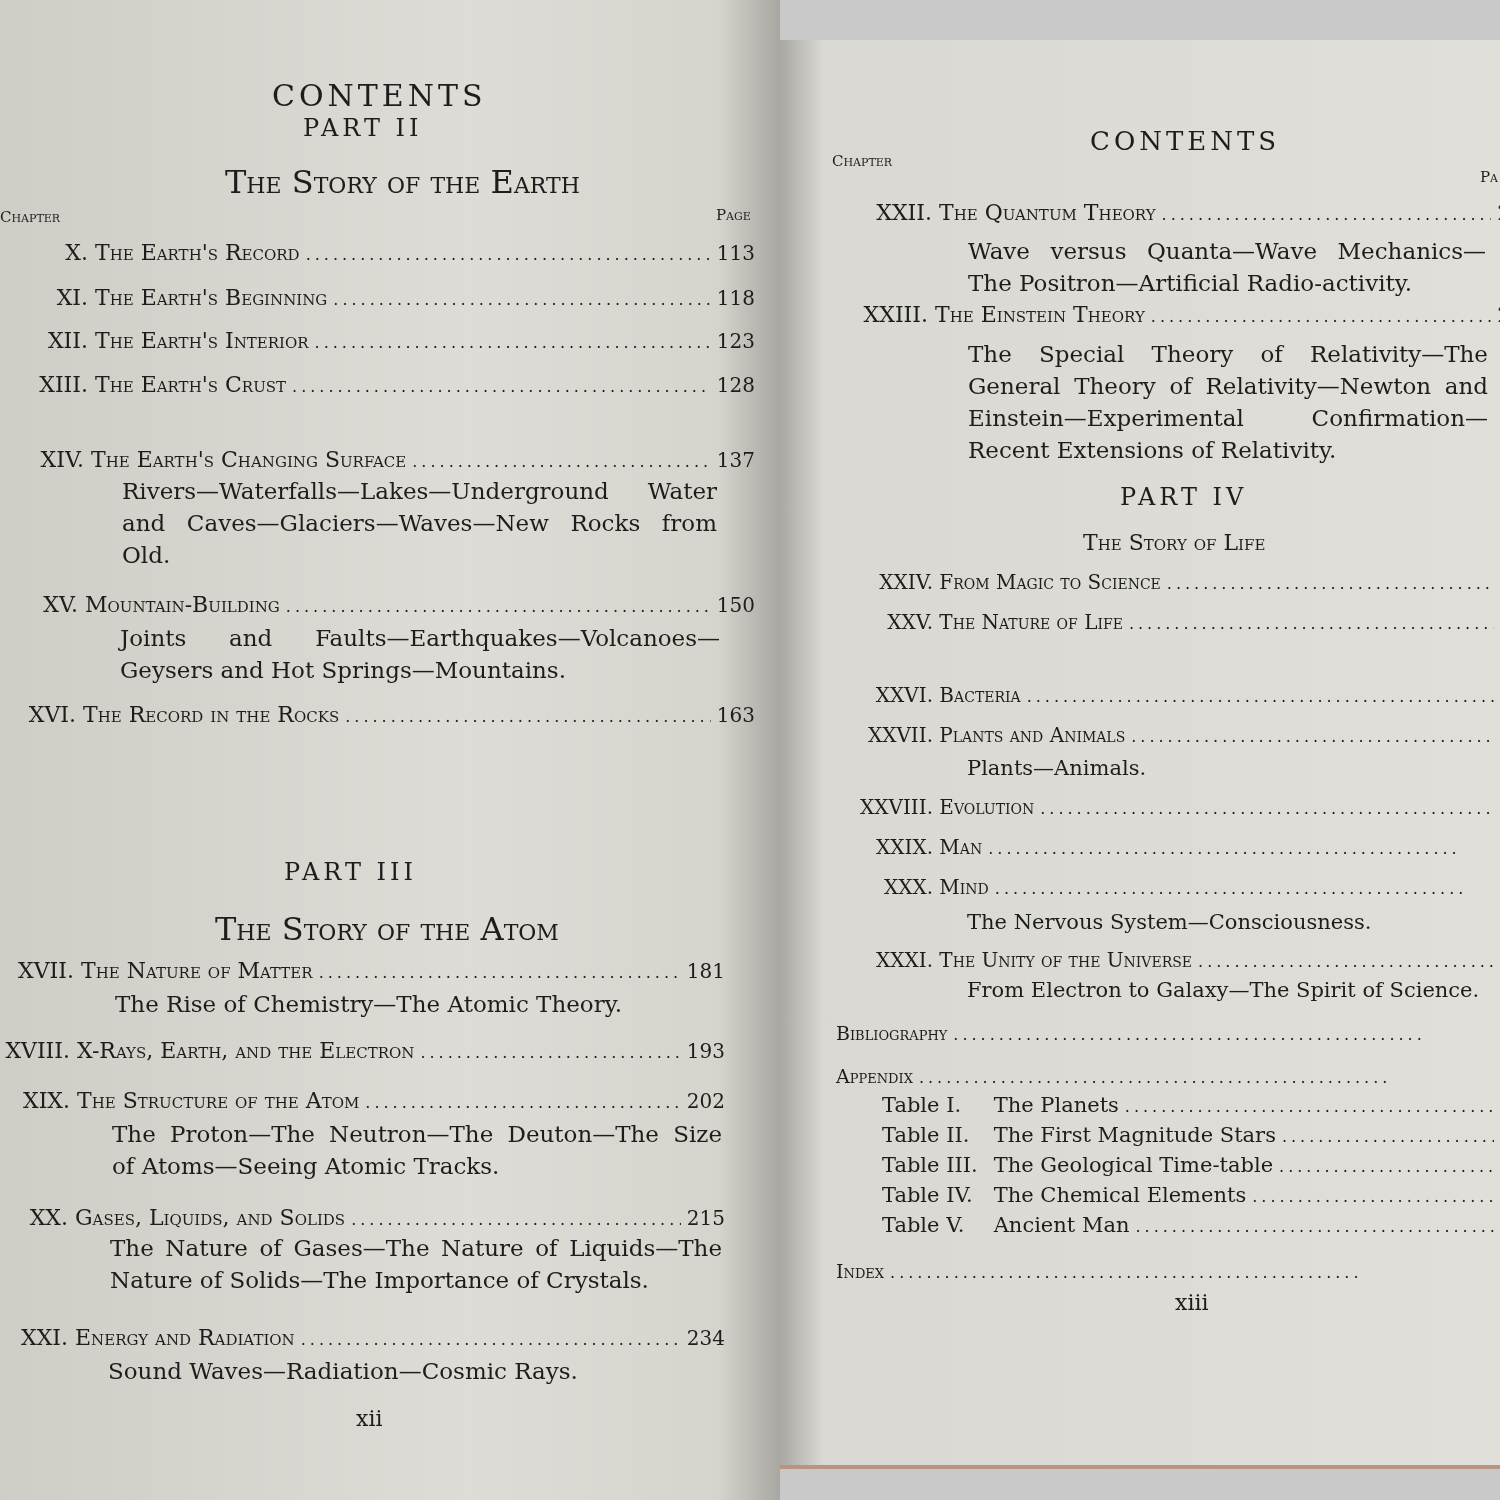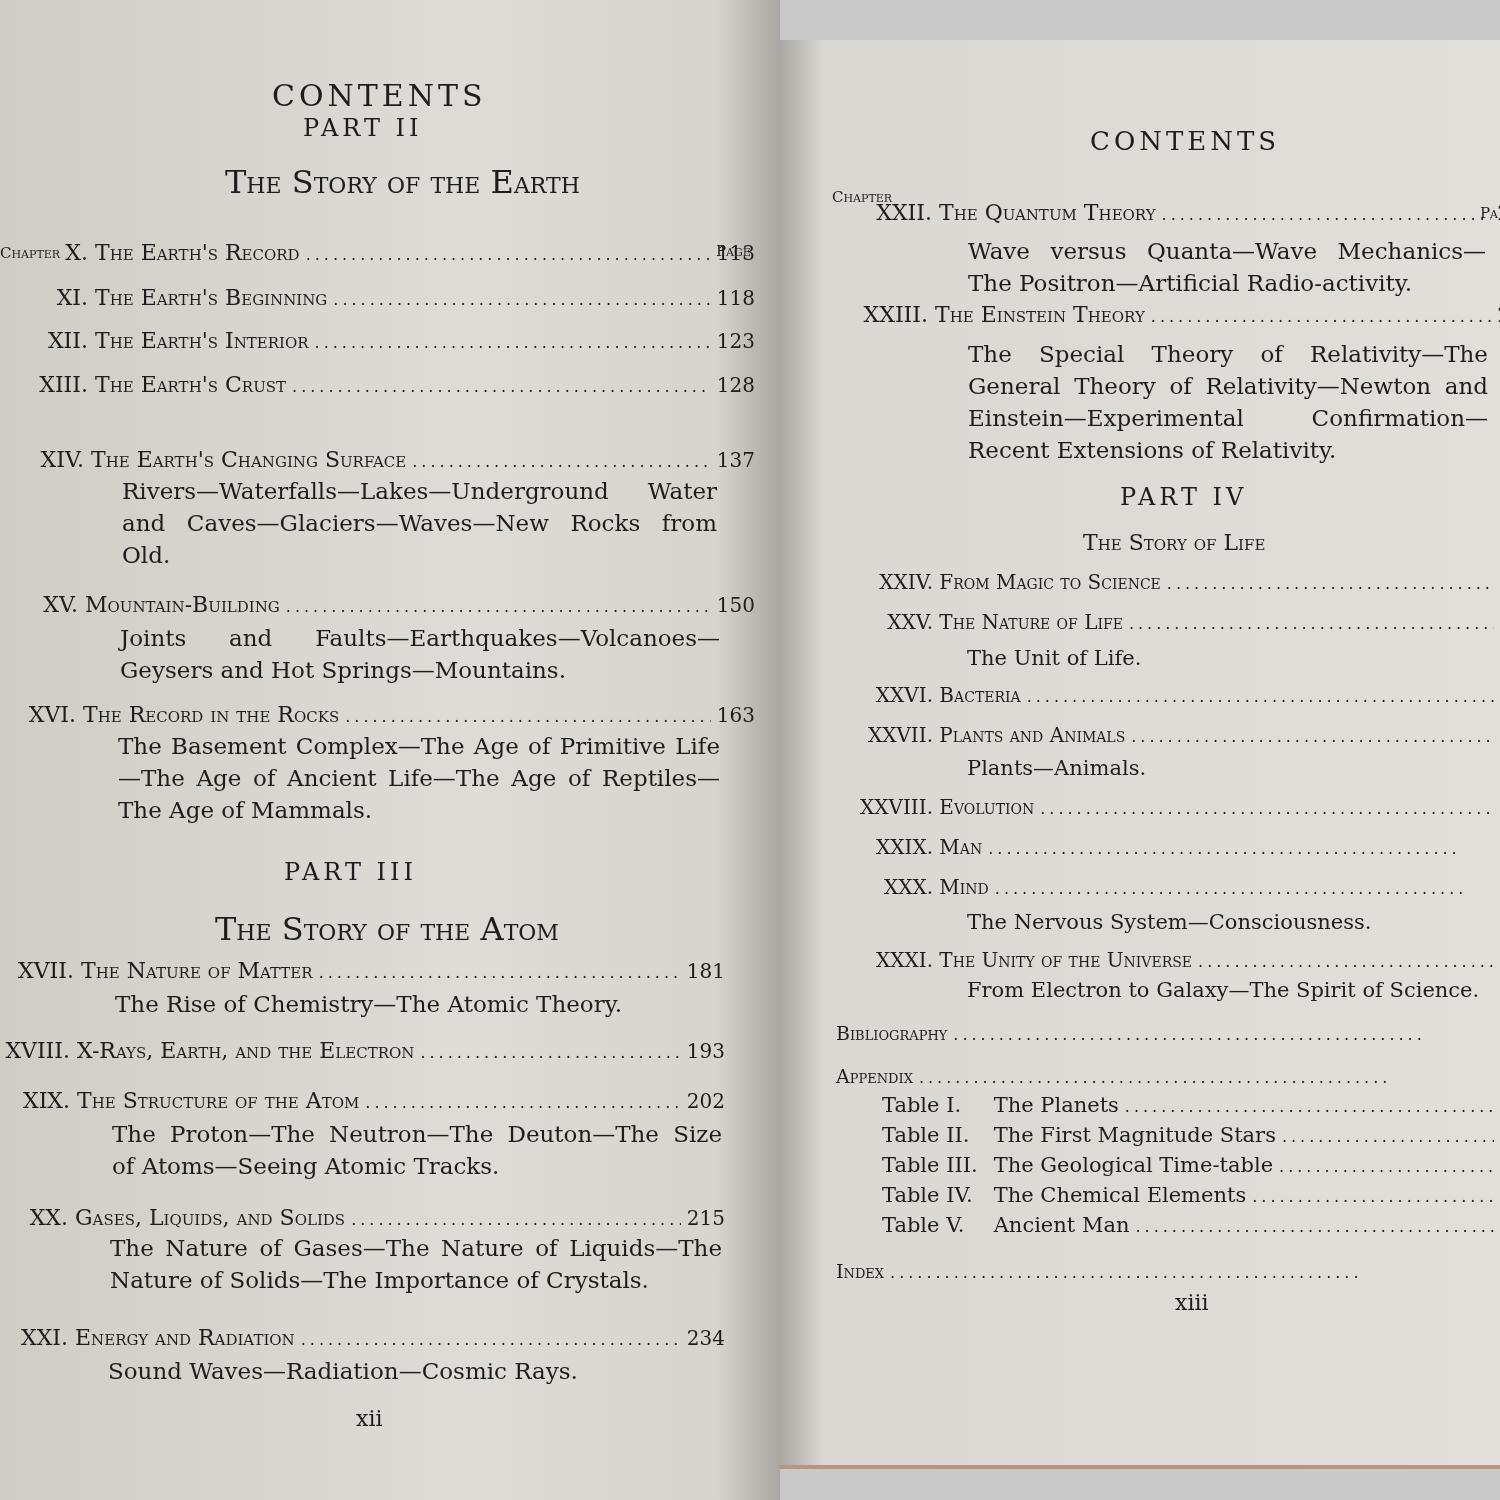--- a/index.html
+++ b/index.html
@@ -3,21 +3,21 @@
 <meta charset="utf-8">
 <style>
   html, body { margin:0; padding:0; }
   body { width:1500px; height:1500px; background:#c9c9c9; position:relative; overflow:hidden; font-family:"DejaVu Serif", serif; color:#1d1d1d; }
   .page { position:absolute; top:0; background:#dcdad4; overflow:hidden; }
   .left { left:0; width:780px; height:1500px; background:linear-gradient(90deg,#cfcdc6 0%,#dedcd6 60%,#d6d4cd 92%,#a9a7a1 100%); }
   .right { left:780px; top:40px; width:720px; height:1425px; background:linear-gradient(90deg,#a8a7a2 0%,#d9d8d2 6%,#e0dfd9 100%); border-bottom:4px solid #b9957f; }
   .title { position:absolute; font-size:30px; letter-spacing:4px;margin-top:14px; }
   .part { position:absolute; font-size:24px; letter-spacing:4px; }
   .sub { position:absolute; font-size:32px; font-variant:small-caps; }
-  .hdr { position:absolute; font-size:15px; font-variant:small-caps;margin-top:36px; }
+  .hdr { position:absolute; font-size:15px; font-variant:small-caps; }
   .row { position:absolute; display:flex; align-items:baseline; font-size:22px; }
   .num { text-align:right; display:inline-block; }
   .ttl { font-variant:small-caps; white-space:nowrap; }
   .dots { flex:1; overflow:hidden; white-space:nowrap; margin:0 6px; letter-spacing:4px; font-size:16px; }
   .pg { font-size:20px; }
   .desc { position:absolute; font-size:23px; line-height:32px; text-align:justify; }
   .folio { position:absolute; font-size:22px; }
 </style>
 </head>
 <body>
@@ -31,21 +31,20 @@
 
   <div class="row" style="left:0;top:240px;width:755px"><span class="num" style="width:88px">X.</span>&nbsp;<span class="ttl">The Earth's Record</span><span class="dots">....................................................</span><span class="pg">113</span></div>
   <div class="row" style="left:0;top:285px;width:755px"><span class="num" style="width:88px">XI.</span>&nbsp;<span class="ttl">The Earth's Beginning</span><span class="dots">....................................................</span><span class="pg">118</span></div>
   <div class="row" style="left:0;top:328px;width:755px"><span class="num" style="width:88px">XII.</span>&nbsp;<span class="ttl">The Earth's Interior</span><span class="dots">....................................................</span><span class="pg">123</span></div>
   <div class="row" style="left:0;top:372px;width:755px"><span class="num" style="width:88px">XIII.</span>&nbsp;<span class="ttl">The Earth's Crust</span><span class="dots">....................................................</span><span class="pg">128</span></div>
   <div class="row" style="left:0;top:447px;width:755px"><span class="num" style="width:84px">XIV.</span>&nbsp;<span class="ttl">The Earth's Changing Surface</span><span class="dots">....................................................</span><span class="pg">137</span></div>
   <div class="desc" style="left:122px;top:475px;width:595px;text-indent:0">Rivers—Waterfalls—Lakes—Underground Water and Caves—Glaciers—Waves—New Rocks from Old.</div>
   <div class="row" style="left:0;top:592px;width:755px"><span class="num" style="width:78px">XV.</span>&nbsp;<span class="ttl">Mountain-Building</span><span class="dots">....................................................</span><span class="pg">150</span></div>
   <div class="desc" style="left:120px;top:622px;width:600px">Joints and Faults—Earthquakes—Volcanoes—Geysers and Hot Springs—Mountains.</div>
   <div class="row" style="left:0;top:702px;width:755px"><span class="num" style="width:76px">XVI.</span>&nbsp;<span class="ttl">The Record in the Rocks</span><span class="dots">....................................................</span><span class="pg">163</span></div>
-  <div class="desc" style="left:118px;top:730px;width:602px">The Basement Complex—The Age of Primitive Life—The Age of Ancient Life—The Age of Reptiles—The Age of Mammals.</div>
 
   <div class="part" style="left:284px;top:858px">PART III</div>
   <div class="sub" style="left:215px;top:910px">The Story of the Atom</div>
 
   <div class="row" style="left:0;top:958px;width:725px"><span class="num" style="width:74px">XVII.</span>&nbsp;<span class="ttl">The Nature of Matter</span><span class="dots">....................................................</span><span class="pg">181</span></div>
   <div class="desc" style="left:115px;top:988px;width:560px">The Rise of Chemistry—The Atomic Theory.</div>
   <div class="row" style="left:0;top:1038px;width:725px"><span class="num" style="width:70px">XVIII.</span>&nbsp;<span class="ttl">X-Rays, Earth, and the Electron</span><span class="dots">....................................................</span><span class="pg">193</span></div>
   <div class="row" style="left:0;top:1088px;width:725px"><span class="num" style="width:70px">XIX.</span>&nbsp;<span class="ttl">The Structure of the Atom</span><span class="dots">....................................................</span><span class="pg">202</span></div>
   <div class="desc" style="left:112px;top:1118px;width:610px">The Proton—The Neutron—The Deuton—The Size of Atoms—Seeing Atomic Tracks.</div>
   <div class="row" style="left:0;top:1205px;width:725px"><span class="num" style="width:68px">XX.</span>&nbsp;<span class="ttl">Gases, Liquids, and Solids</span><span class="dots">....................................................</span><span class="pg">215</span></div>
@@ -64,21 +63,20 @@
   <div class="row" style="left:0;top:160px;width:730px"><span class="num" style="width:152px">XXII.</span>&nbsp;<span class="ttl">The Quantum Theory</span><span class="dots">....................................................</span><span class="pg">2</span></div>
   <div class="desc" style="left:188px;top:195px;width:518px">Wave versus Quanta—Wave Mechanics—The Positron—Artificial Radio-activity.</div>
   <div class="row" style="left:0;top:262px;width:730px"><span class="num" style="width:148px">XXIII.</span>&nbsp;<span class="ttl">The Einstein Theory</span><span class="dots">....................................................</span><span class="pg">2</span></div>
   <div class="desc" style="left:188px;top:298px;width:520px">The Special Theory of Relativity—The General Theory of Relativity—Newton and Einstein—Experimental Confirmation—Recent Extensions of Relativity.</div>
 
   <div class="part" style="left:340px;top:443px;font-size:24px">PART IV</div>
   <div class="sub" style="left:303px;top:490px;font-size:22px">The Story of Life</div>
 
   <div class="row" style="left:0;top:530px;width:720px;font-size:20px"><span class="num" style="width:153px">XXIV.</span>&nbsp;<span class="ttl">From Magic to Science</span><span class="dots">....................................................</span></div>
   <div class="row" style="left:0;top:570px;width:720px;font-size:20px"><span class="num" style="width:153px">XXV.</span>&nbsp;<span class="ttl">The Nature of Life</span><span class="dots">....................................................</span></div>
-  <div class="desc" style="left:187px;top:602px;width:500px;font-size:21px">The Unit of Life.</div>
   <div class="row" style="left:0;top:643px;width:720px;font-size:20px"><span class="num" style="width:153px">XXVI.</span>&nbsp;<span class="ttl">Bacteria</span><span class="dots">....................................................</span></div>
   <div class="row" style="left:0;top:683px;width:720px;font-size:20px"><span class="num" style="width:153px">XXVII.</span>&nbsp;<span class="ttl">Plants and Animals</span><span class="dots">....................................................</span></div>
   <div class="desc" style="left:187px;top:712px;width:500px;font-size:21px">Plants—Animals.</div>
   <div class="row" style="left:0;top:755px;width:720px;font-size:20px"><span class="num" style="width:153px">XXVIII.</span>&nbsp;<span class="ttl">Evolution</span><span class="dots">....................................................</span></div>
   <div class="row" style="left:0;top:795px;width:720px;font-size:20px"><span class="num" style="width:153px">XXIX.</span>&nbsp;<span class="ttl">Man</span><span class="dots">....................................................</span></div>
   <div class="row" style="left:0;top:835px;width:720px;font-size:20px"><span class="num" style="width:153px">XXX.</span>&nbsp;<span class="ttl">Mind</span><span class="dots">....................................................</span></div>
   <div class="desc" style="left:187px;top:866px;width:500px;font-size:21px">The Nervous System—Consciousness.</div>
   <div class="row" style="left:0;top:908px;width:720px;font-size:20px"><span class="num" style="width:153px">XXXI.</span>&nbsp;<span class="ttl">The Unity of the Universe</span><span class="dots">....................................................</span></div>
   <div class="desc" style="left:187px;top:934px;width:520px;font-size:21px">From Electron to Galaxy—The Spirit of Science.</div>
 

